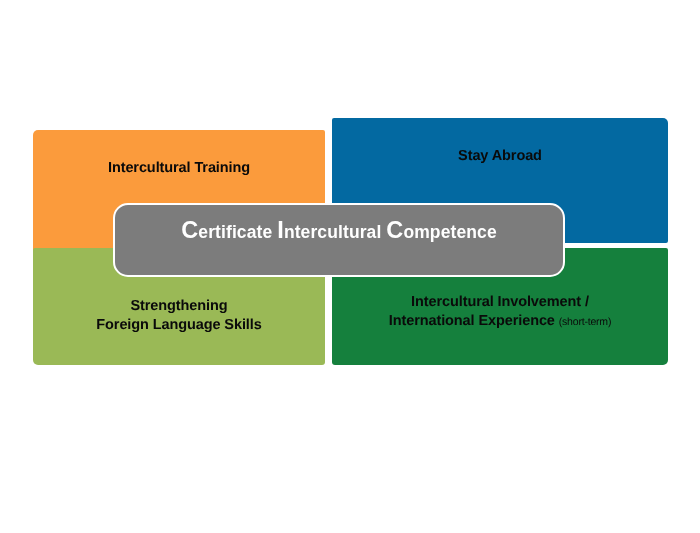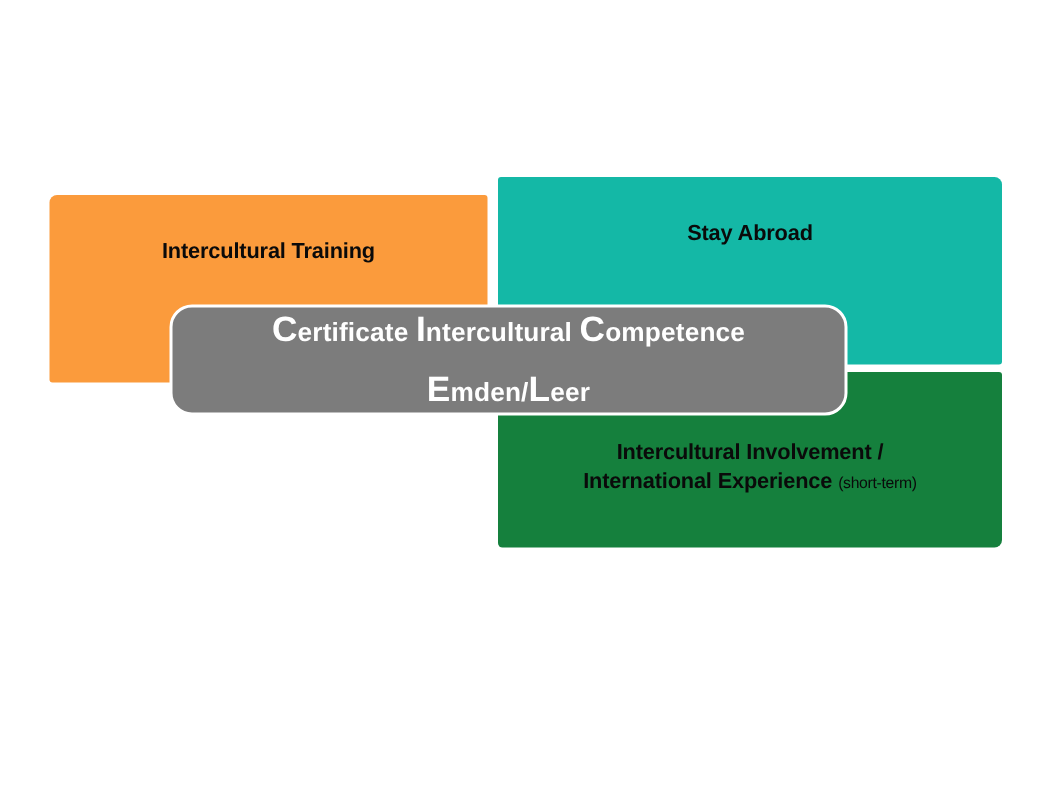--- a/index.html
+++ b/index.html
@@ -53,21 +53,21 @@
     top: 29px;
     font-size: 14.5px;
   }
 
   
   #quad-abroad {
     left: 299px;
     top: 0px;
     width: 336px;
     height: 125px;
-    background: #14b8a6;
+    background: #0369a1;
     border-radius: 2px 5px 2px 2px;
   }
   #quad-abroad .quad-label {
     top: 29px;
     font-size: 14.5px;
   }
 
   
   #quad-language {
     left: 0px;
@@ -138,26 +138,31 @@
 <div id="diagram">
 
   <div class="quadrant" id="quad-training">
     <div class="quad-label">Intercultural Training</div>
   </div>
 
   <div class="quadrant" id="quad-abroad">
     <div class="quad-label">Stay Abroad</div>
   </div>
 
+  <div class="quadrant" id="quad-language">
+    <div class="quad-label">
+      <div>Strengthening</div>
+      <div>Foreign Language Skills</div>
+    </div>
+  </div>
 
   <div class="quadrant" id="quad-involvement">
     <div class="quad-label">
       <div>Intercultural Involvement /</div>
       <div><span>International Experience</span> <span class="sub-note">(short-term)</span></div>
     </div>
   </div>
 
   <div id="center-plaque">
     <div class="plaque-line" id="plaque-line-1"><span class="cap">C</span><span>ertificate</span> <span class="cap">I</span><span>ntercultural</span> <span class="cap">C</span><span>ompetence</span></div>
-    <div class="plaque-line" id="plaque-line-2"><span class="cap">E</span><span>mden/</span><span class="cap">L</span><span>eer</span></div>
   </div>
 
 </div>
 
 </body></html>

